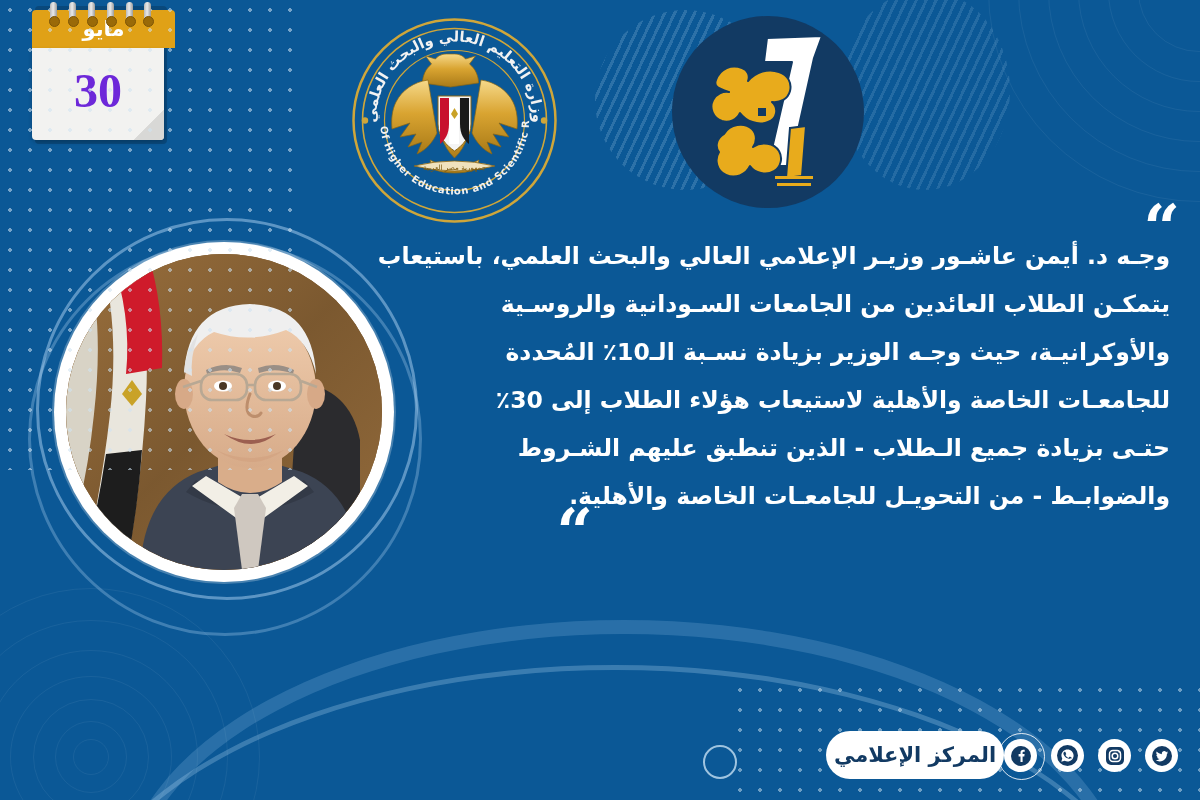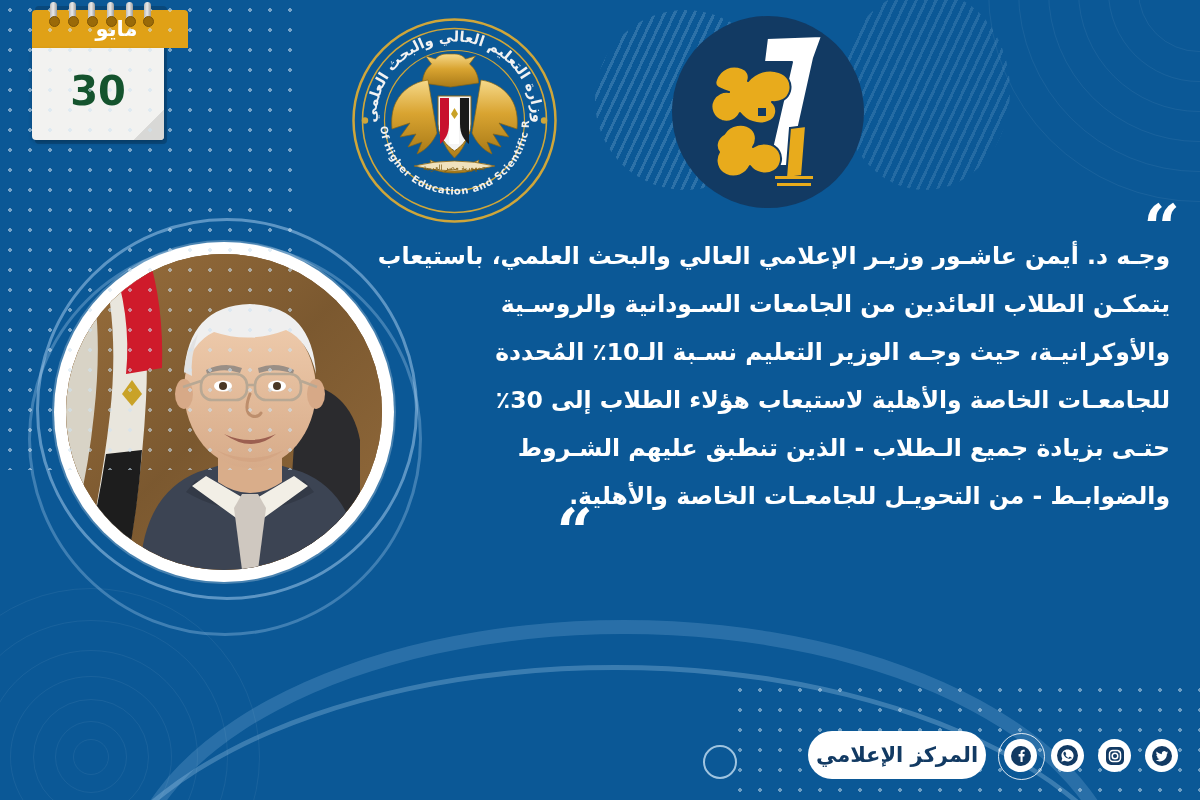--- a/index.html
+++ b/index.html
@@ -32,29 +32,29 @@
   .tiny-circle{
     position:absolute;width:30px;height:30px;border-radius:50%;
     border:2px solid rgba(210,232,248,.75);
   }
 
   
   .calendar{position:absolute;left:32px;top:2px;width:132px;height:138px;}
   .cal-shadow{position:absolute;inset:0;border-radius:4px;background:rgba(0,0,0,.18);transform:translate(3px,4px);}
   .cal-head{
     position:absolute;left:0;top:8px;width:143px;height:38px;background:#e0a117;
-    border-radius:4px 4px 0 0;display:flex;align-items:center;justify-content:center;padding-left:13px;
+    border-radius:4px 4px 0 0;display:flex;align-items:center;justify-content:center;
   }
   .cal-head span{color:#ffffff;font-size:21px;font-weight:bold;letter-spacing:0px;direction:rtl;}
   .cal-body{
     position:absolute;left:0;top:46px;width:132px;height:92px;background:#f2f2f0;
     border-radius:0 0 4px 4px;display:flex;align-items:center;justify-content:center;
     box-shadow:0 2px 4px rgba(0,0,0,.2);overflow:hidden;
   }
-  .cal-body span{color:#14532d;font-size:40px;font-weight:bold;line-height:1;margin-top:-6px;}
+  .cal-body span{color:#6d28d9;font-size:48px;font-weight:bold;line-height:1;margin-top:-6px;font-family:Liberation Serif, serif;}
   .cal-fold{
     position:absolute;right:0;bottom:0;width:0;height:0;
     border-left:30px solid transparent;border-bottom:30px solid #d8d8d6;
   }
   .cal-fold2{
     position:absolute;right:0;bottom:0;width:0;height:0;
     border-right:30px solid #c8c8c6;border-top:30px solid transparent;
   }
   .ring{position:absolute;top:0;width:7px;height:22px;border-radius:4px;
     background:linear-gradient(90deg,#b9b9b9,#eaeaea 45%,#9c9c9c);z-index:3;}
@@ -103,21 +103,21 @@
   }
   .qmark{
     position:absolute;color:#ffffff;font-weight:bold;font-size:64px;line-height:1;
     font-family:"DejaVu Serif","Liberation Serif",serif;
   }
   .qmark-open{right:20px;top:196px;}
   .qmark-close{right:607px;top:500px;}
 
   
   .media-pill{
-    position:absolute;left:808px;top:731px;width:178px;height:48px;border-radius:26px;
+    position:absolute;left:826px;top:731px;width:178px;height:48px;border-radius:26px;
     background:#ffffff;display:flex;align-items:center;justify-content:center;
   }
   .media-pill span{color:#123a63;font-size:21px;font-weight:bold;direction:rtl;}
   .social{position:absolute;top:739px;display:flex;align-items:center;gap:14px;left:1004px;}
   .s-icon{width:33px;height:33px;border-radius:50%;background:#ffffff;
     display:flex;align-items:center;justify-content:center;position:relative;}
   .s-icon svg{display:block;}
   .s-ring{position:absolute;left:-6px;top:-6px;width:45px;height:45px;border-radius:50%;
     border:1.5px solid rgba(255,255,255,.85);}
 </style>
@@ -311,21 +311,21 @@
 
         <path d="M150 196 q34 16 68 0 q-32 24 -68 0 z" fill="#cf9e7c" opacity=".5"></path>
       </svg>
     </div>
   </div>
 
   <div class="qmark qmark-open">“</div>
   <div class="quote-block">
     <div class="q-line">وجـه د. أيمن عاشـور وزيـر الإعلامي العالي والبحث العلمي، باستيعاب</div>
     <div class="q-line">يتمكـن الطلاب العائدين من الجامعات السـودانية والروسـية</div>
-    <div class="q-line">والأوكرانيـة، حيث وجـه الوزير التعليم نسـبة الـ10٪ المُحددة</div>
+    <div class="q-line">والأوكرانيـة، حيث وجـه الوزير بزيادة نسـبة الـ10٪ المُحددة</div>
     <div class="q-line">للجامعـات الخاصة والأهلية لاستيعاب هؤلاء الطلاب إلى 30٪</div>
     <div class="q-line">حتـى بزيادة جميع الـطلاب - الذين تنطبق عليهم الشـروط</div>
     <div class="q-line">والضوابـط - من التحويـل للجامعـات الخاصة والأهلية.</div>
   </div>
   <div class="qmark qmark-close">“</div>
 
   <div class="dots-br"></div>
   <div class="dots-tl"></div>
 
   <div class="media-pill">

